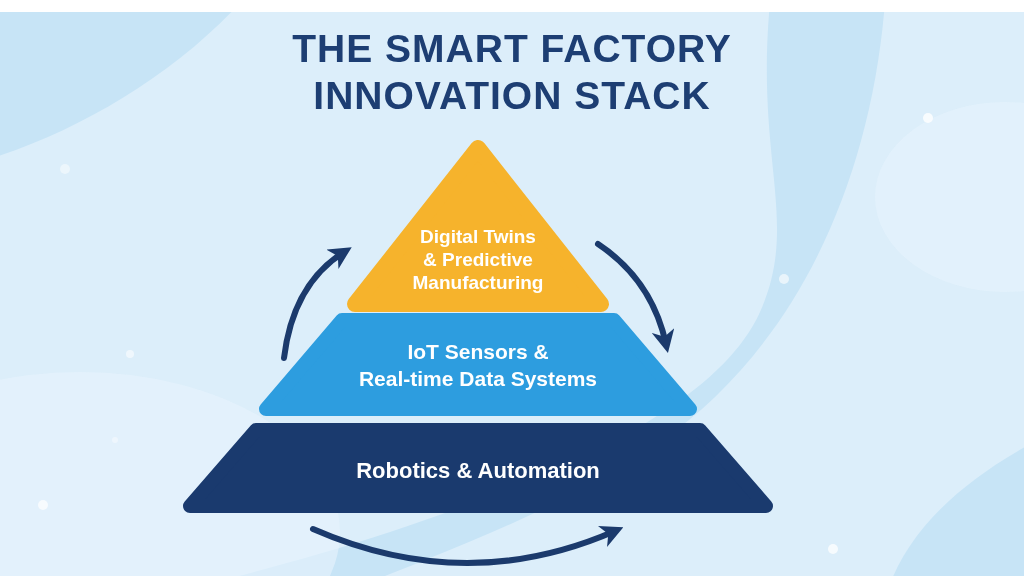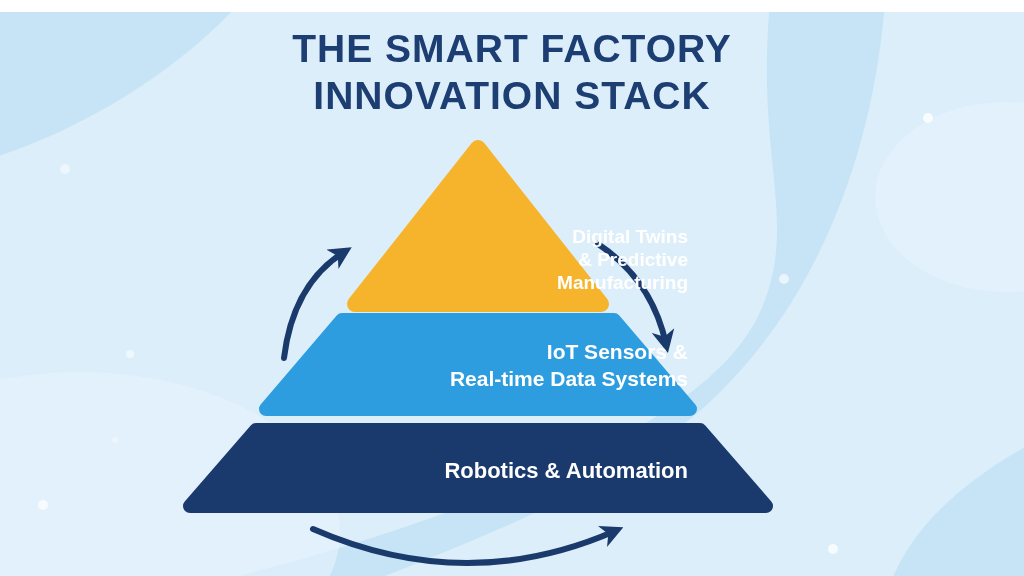--- a/index.html
+++ b/index.html
@@ -24,21 +24,21 @@
     line-height: 1.2;
     white-space: pre-line;
     z-index: 3;
   }
   .tier-label {
     position: absolute;
     left: 478px;
     transform: translateX(-50%);
     width: 420px;
     margin-left: -210px;
-    text-align: right;
+    text-align: center;
     transform: none;
     color: #ffffff;
     font-weight: 700;
     white-space: pre-line;
     z-index: 3;
   }
   .tier-label.t1 { top: 213px; font-size: 19px; line-height: 1.22; }
   .tier-label.t2 { top: 326px; font-size: 21px; line-height: 1.3; }
   .tier-label.t3 { top: 446px; font-size: 22px; line-height: 1.2; }
 </style>

